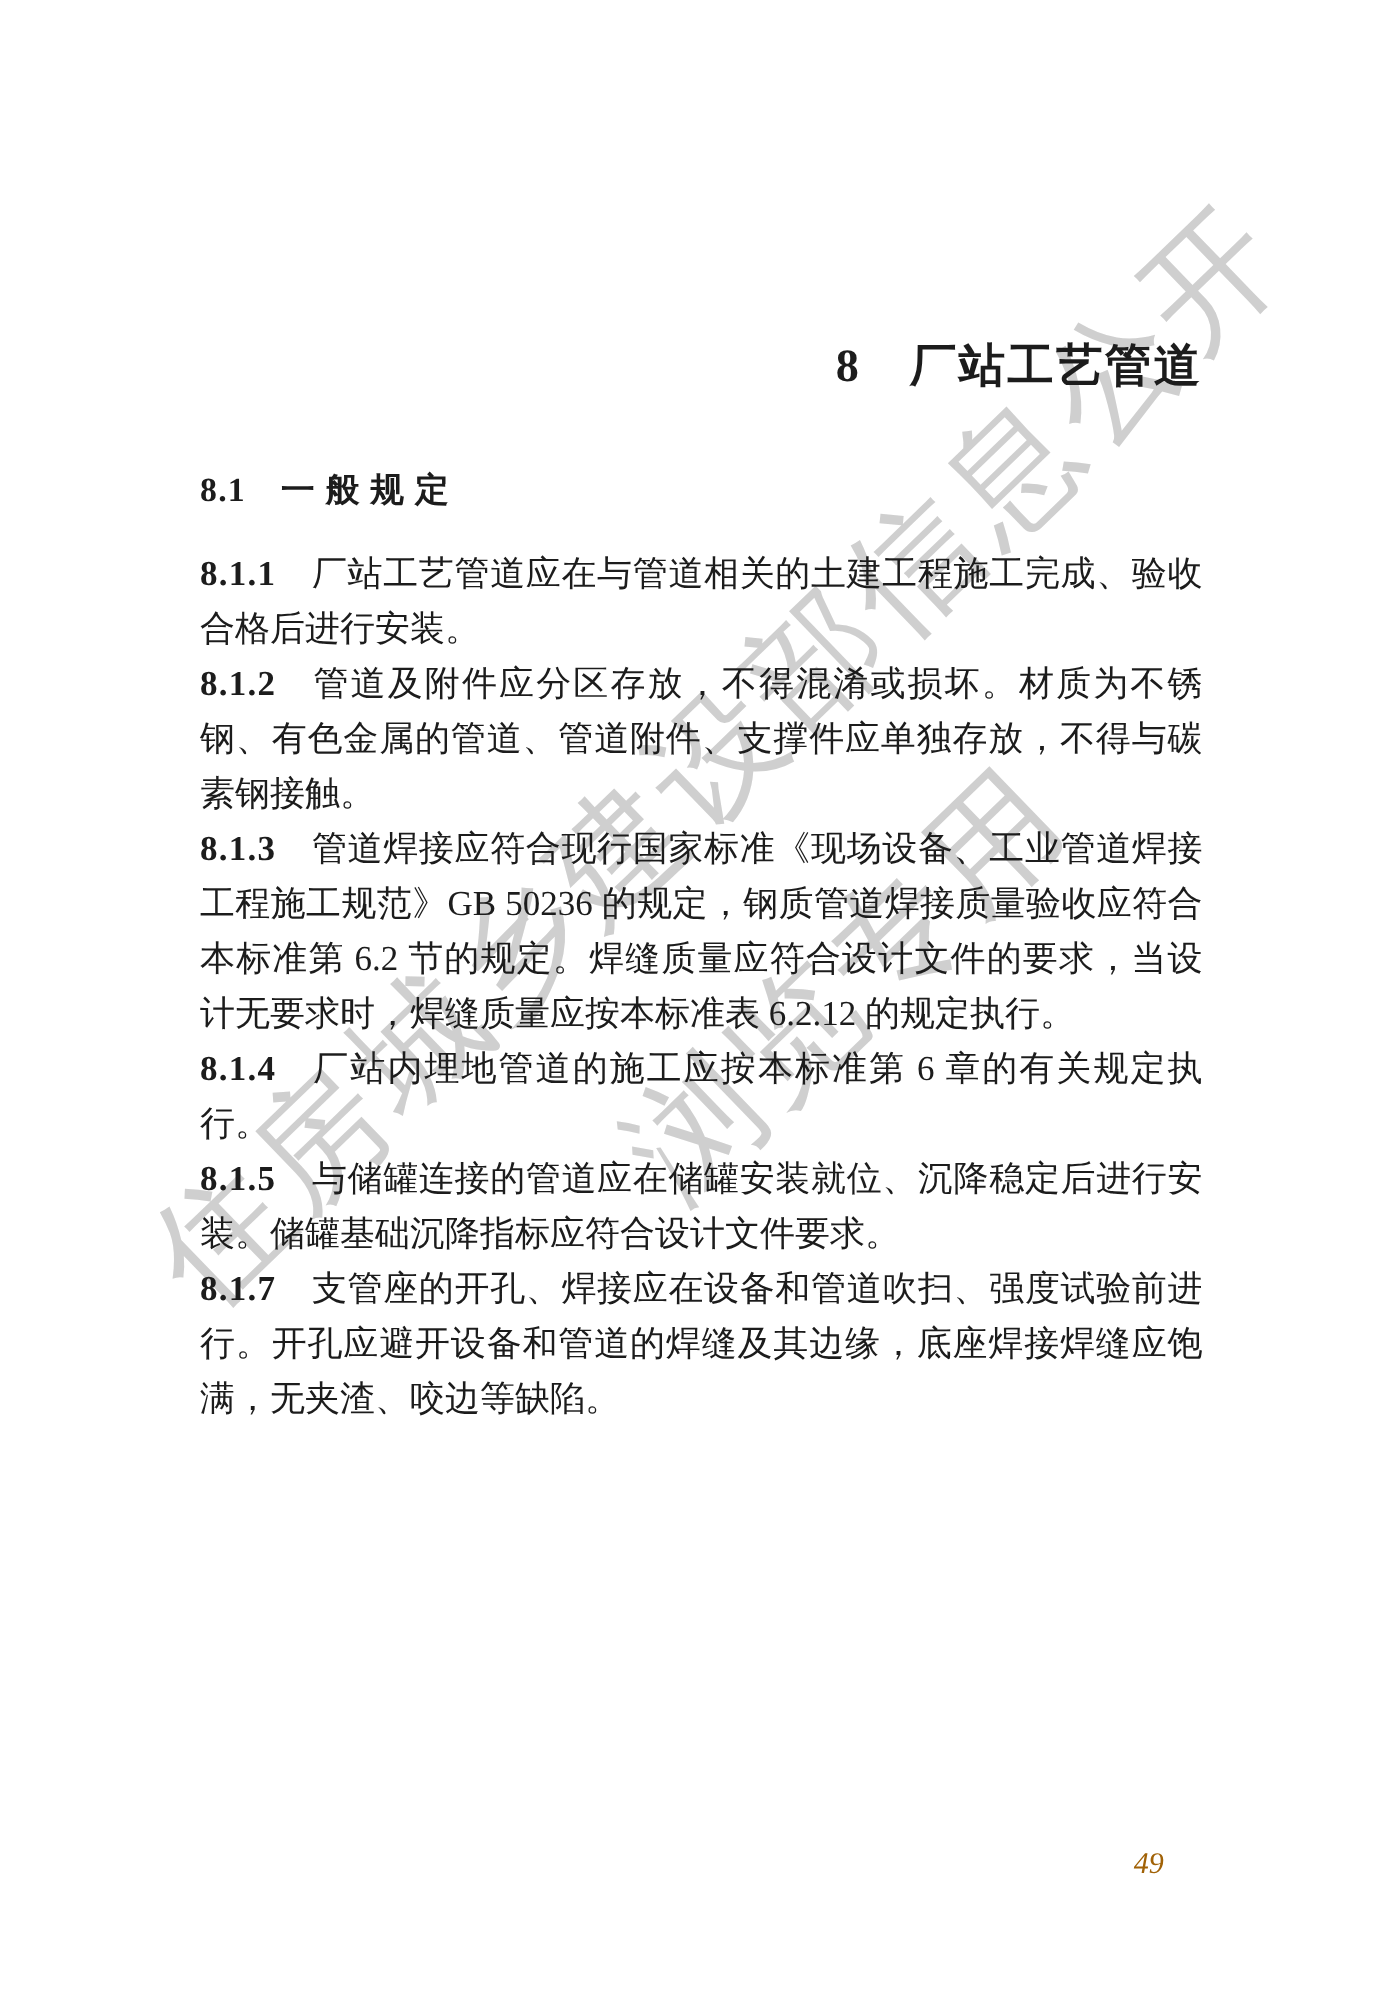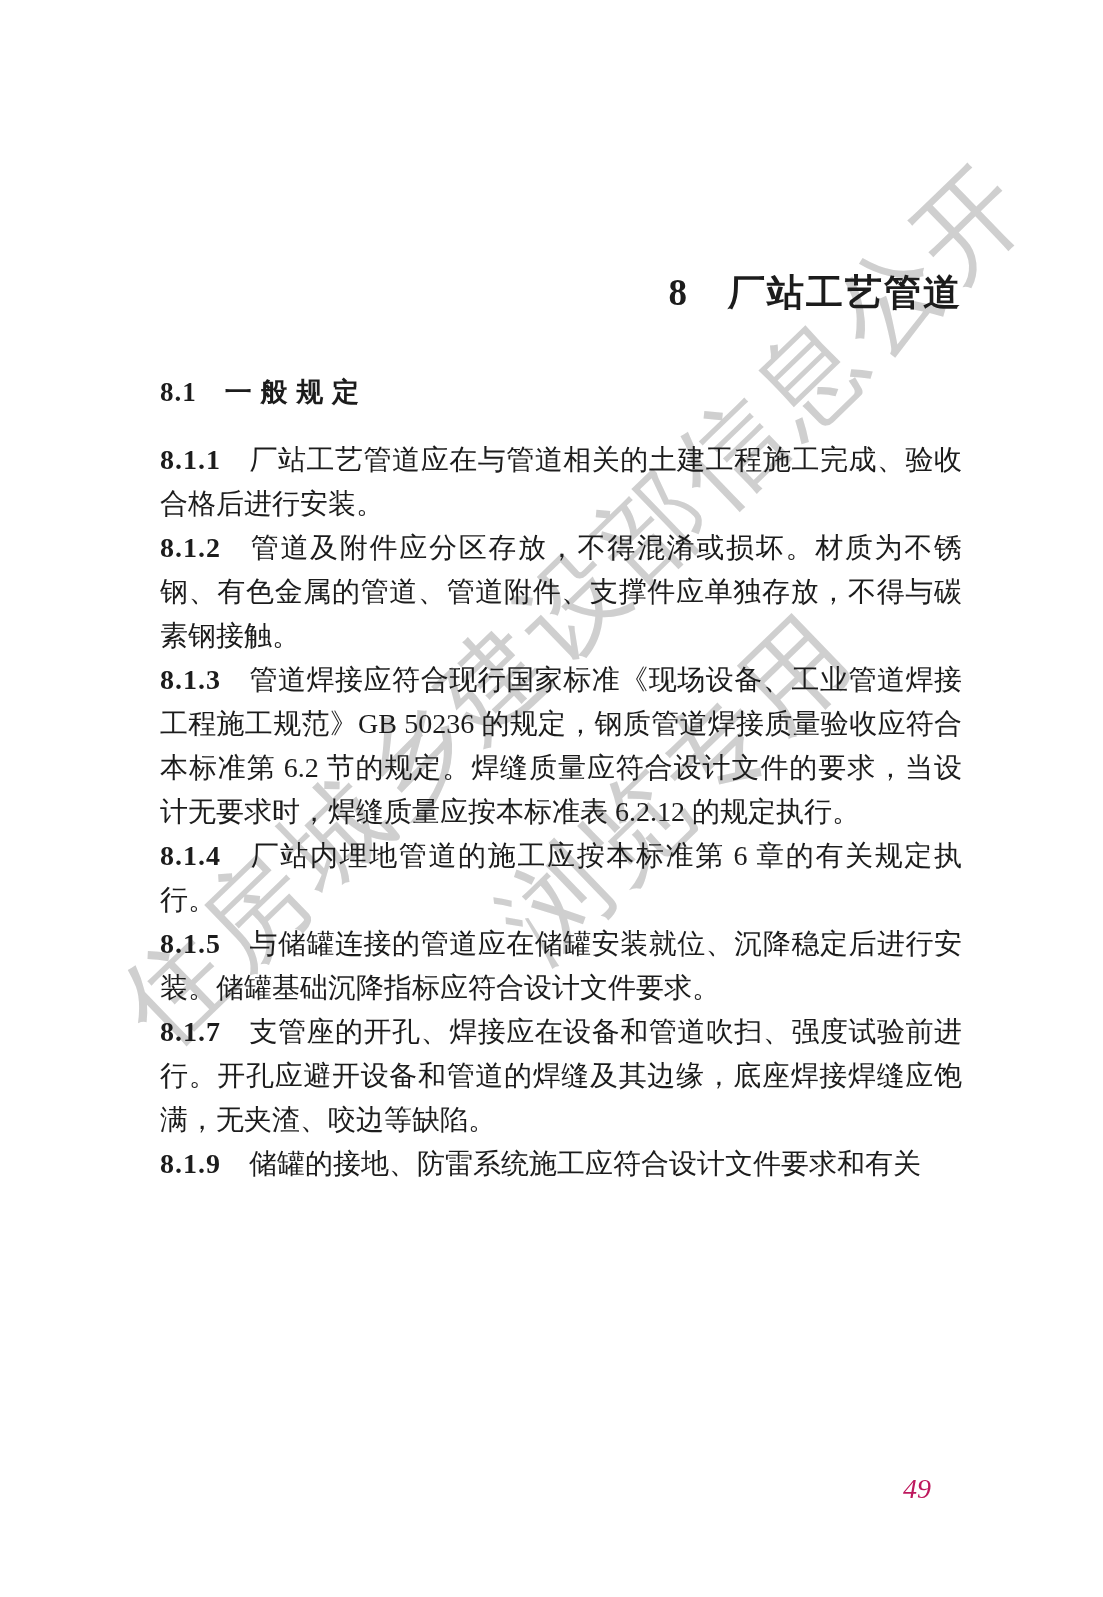--- a/index.html
+++ b/index.html
@@ -69,23 +69,23 @@
   }
   .clause-num {
     font-weight: 700;
     margin-right: 28px;
     letter-spacing: 1px;
   }
   .page-number {
     position: absolute;
     right: 172px;
     bottom: 92px;
-    font-size: 28px;
+    font-size: 24px;
     font-style: italic;
-    color: #be185d;
+    color: #a16207;
     z-index: 2;
   }
 </style>
 </head>
 <body>
 
 <div class="page">
 
   <div class="watermark-line wm1">住房城乡建设部信息公开</div>
   <div class="watermark-line wm2">浏览专用</div>
@@ -93,19 +93,18 @@
   <div class="content">
     <h1 class="chapter-title">8　厂站工艺管道</h1>
     <h2 class="section-title">8.1　一 般 规 定</h2>
     <div class="paragraphs" id="paragraph-list">
         <p class="para"><span class="clause-num">8.1.1</span><span class="clause-text">厂站工艺管道应在与管道相关的土建工程施工完成、验收合格后进行安装。</span></p>
         <p class="para"><span class="clause-num">8.1.2</span><span class="clause-text">管道及附件应分区存放，不得混淆或损坏。材质为不锈钢、有色金属的管道、管道附件、支撑件应单独存放，不得与碳素钢接触。</span></p>
         <p class="para"><span class="clause-num">8.1.3</span><span class="clause-text">管道焊接应符合现行国家标准《现场设备、工业管道焊接工程施工规范》GB 50236 的规定，钢质管道焊接质量验收应符合本标准第 6.2 节的规定。焊缝质量应符合设计文件的要求，当设计无要求时，焊缝质量应按本标准表 6.2.12 的规定执行。</span></p>
         <p class="para"><span class="clause-num">8.1.4</span><span class="clause-text">厂站内埋地管道的施工应按本标准第 6 章的有关规定执行。</span></p>
         <p class="para"><span class="clause-num">8.1.5</span><span class="clause-text">与储罐连接的管道应在储罐安装就位、沉降稳定后进行安装。储罐基础沉降指标应符合设计文件要求。</span></p>
         <p class="para"><span class="clause-num">8.1.7</span><span class="clause-text">支管座的开孔、焊接应在设备和管道吹扫、强度试验前进行。开孔应避开设备和管道的焊缝及其边缘，底座焊接焊缝应饱满，无夹渣、咬边等缺陷。</span></p>
-        <p class="para"><span class="clause-num">8.1.9</span><span class="clause-text">储罐的接地、防雷系统施工应符合设计文件要求和有关</span></p>
       </div>
   </div>
 
   <div class="page-number">49</div>
 
 </div>
 
 </body></html>

